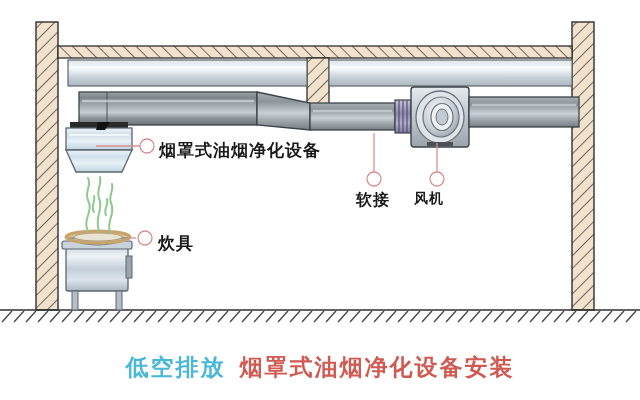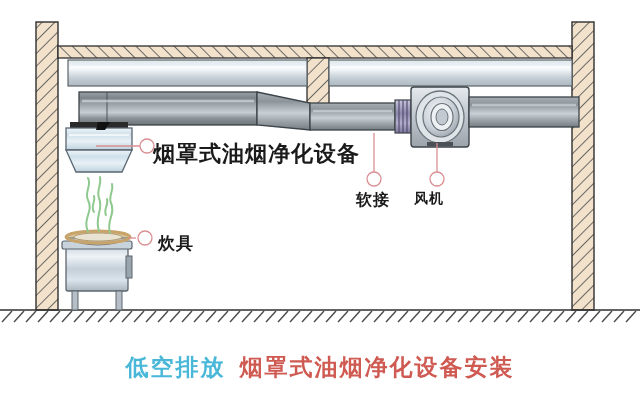--- a/index.html
+++ b/index.html
@@ -3,21 +3,21 @@
 <meta charset="utf-8">
 <style>
   html,body{margin:0;padding:0;background:#ffffff;}
   body{width:640px;height:400px;position:relative;overflow:hidden;
        font-family:"DejaVu Sans","Liberation Sans",sans-serif;}
   #stage{position:absolute;inset:0;width:640px;height:400px;}
   svg.layer{position:absolute;left:0;top:0;width:640px;height:400px;}
 
   .lbl{position:absolute;white-space:nowrap;font-weight:700;color:#1a1a1a;
        letter-spacing:1px;}
-  .lbl-equip{left:153px;top:139px;font-size:22px;}
+  .lbl-equip{left:159px;top:139px;font-size:17px;}
   .lbl-soft{left:356px;top:190px;font-size:16px;}
   .lbl-fan{left:414px;top:190px;font-size:14px;}
   .lbl-stove{left:158px;top:232px;font-size:17px;font-family:Liberation Serif, serif;}
 
   #caption{position:absolute;left:0;top:352px;width:640px;text-align:center;
            font-size:23px;font-weight:700;letter-spacing:2px;}
   #caption .c1{color:#49b7d8;}
   #caption .c2{color:#cf5a52;margin-left:14px;}
 </style>
 </head>

